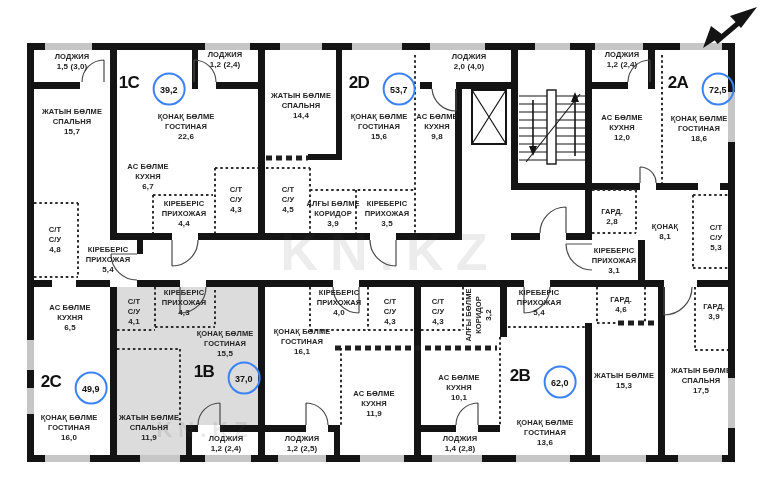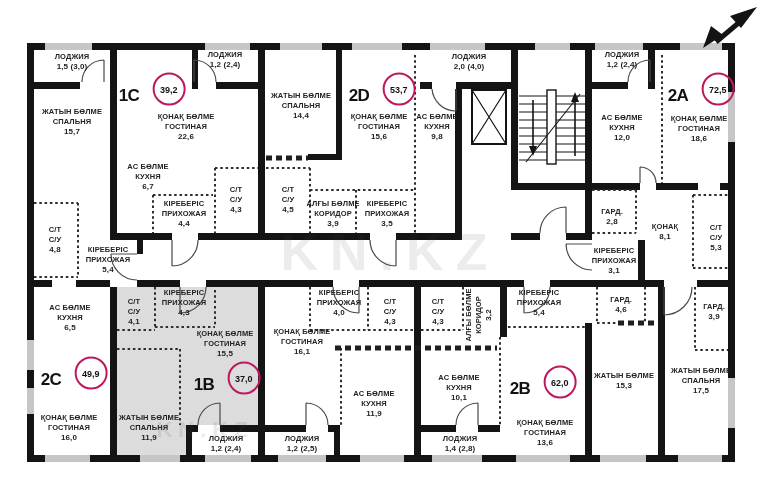--- a/index.html
+++ b/index.html
@@ -5,24 +5,24 @@
   html,body{margin:0;padding:0;background:#fff}
   .stage{position:relative;width:762px;height:489px;background:#fff;overflow:hidden;
          font-family:"Liberation Sans",sans-serif}
   .stage svg{position:absolute;left:0;top:0}
   .lbl{position:absolute;transform:translate(-50%,-50%);text-align:center;
        font:700 7.5px/1.3 "Liberation Sans",sans-serif;color:#232323;
        white-space:nowrap;letter-spacing:.1px;z-index:5}
   .lbl span{display:block}
   .lbl .a{font-size:8px}
   .rot{transform:translate(-50%,-50%) rotate(-90deg)}
-  .badge{position:absolute;transform:translate(-50%,-50%);display:flex;align-items:flex-end;
+  .badge{position:absolute;transform:translate(-50%,-50%);display:flex;align-items:flex-start;
          gap:13px;color:#111;z-index:5}
   .badge .code{font:700 17px "Liberation Sans",sans-serif;letter-spacing:-.5px}
-  .badge .circ{width:29px;height:29px;border:2px solid #be185d;border-radius:50%;
+  .badge .circ{width:29px;height:29px;border:2px solid #3b82f6;border-radius:50%;
                display:flex;align-items:center;justify-content:center;
                font:700 9px "Liberation Sans",sans-serif;background:transparent}
   .wm{position:absolute;transform:translate(-50%,-50%);z-index:4;
       font:700 52px "Liberation Sans",sans-serif;color:rgba(70,70,70,.10);letter-spacing:12px}
   .wm2{font-size:22px;letter-spacing:6px;color:rgba(70,70,70,.12)}
 </style>
 </head>
 <body>
 
 <div class="stage">
@@ -190,21 +190,21 @@
     <span class="circ">39,2</span>
   </div>
   <div class="badge" style="left:382px;top:89px">
     <span class="code">2D</span>
     <span class="circ">53,7</span>
   </div>
   <div class="badge" style="left:701px;top:89px">
     <span class="code">2A</span>
     <span class="circ">72,5</span>
   </div>
-  <div class="badge" style="left:74px;top:373px">
+  <div class="badge" style="left:74px;top:388px">
     <span class="code">2C</span>
     <span class="circ">49,9</span>
   </div>
   <div class="badge" style="left:227px;top:378px">
     <span class="code">1B</span>
     <span class="circ">37,0</span>
   </div>
   <div class="badge" style="left:543px;top:382px">
     <span class="code">2B</span>
     <span class="circ">62,0</span>

